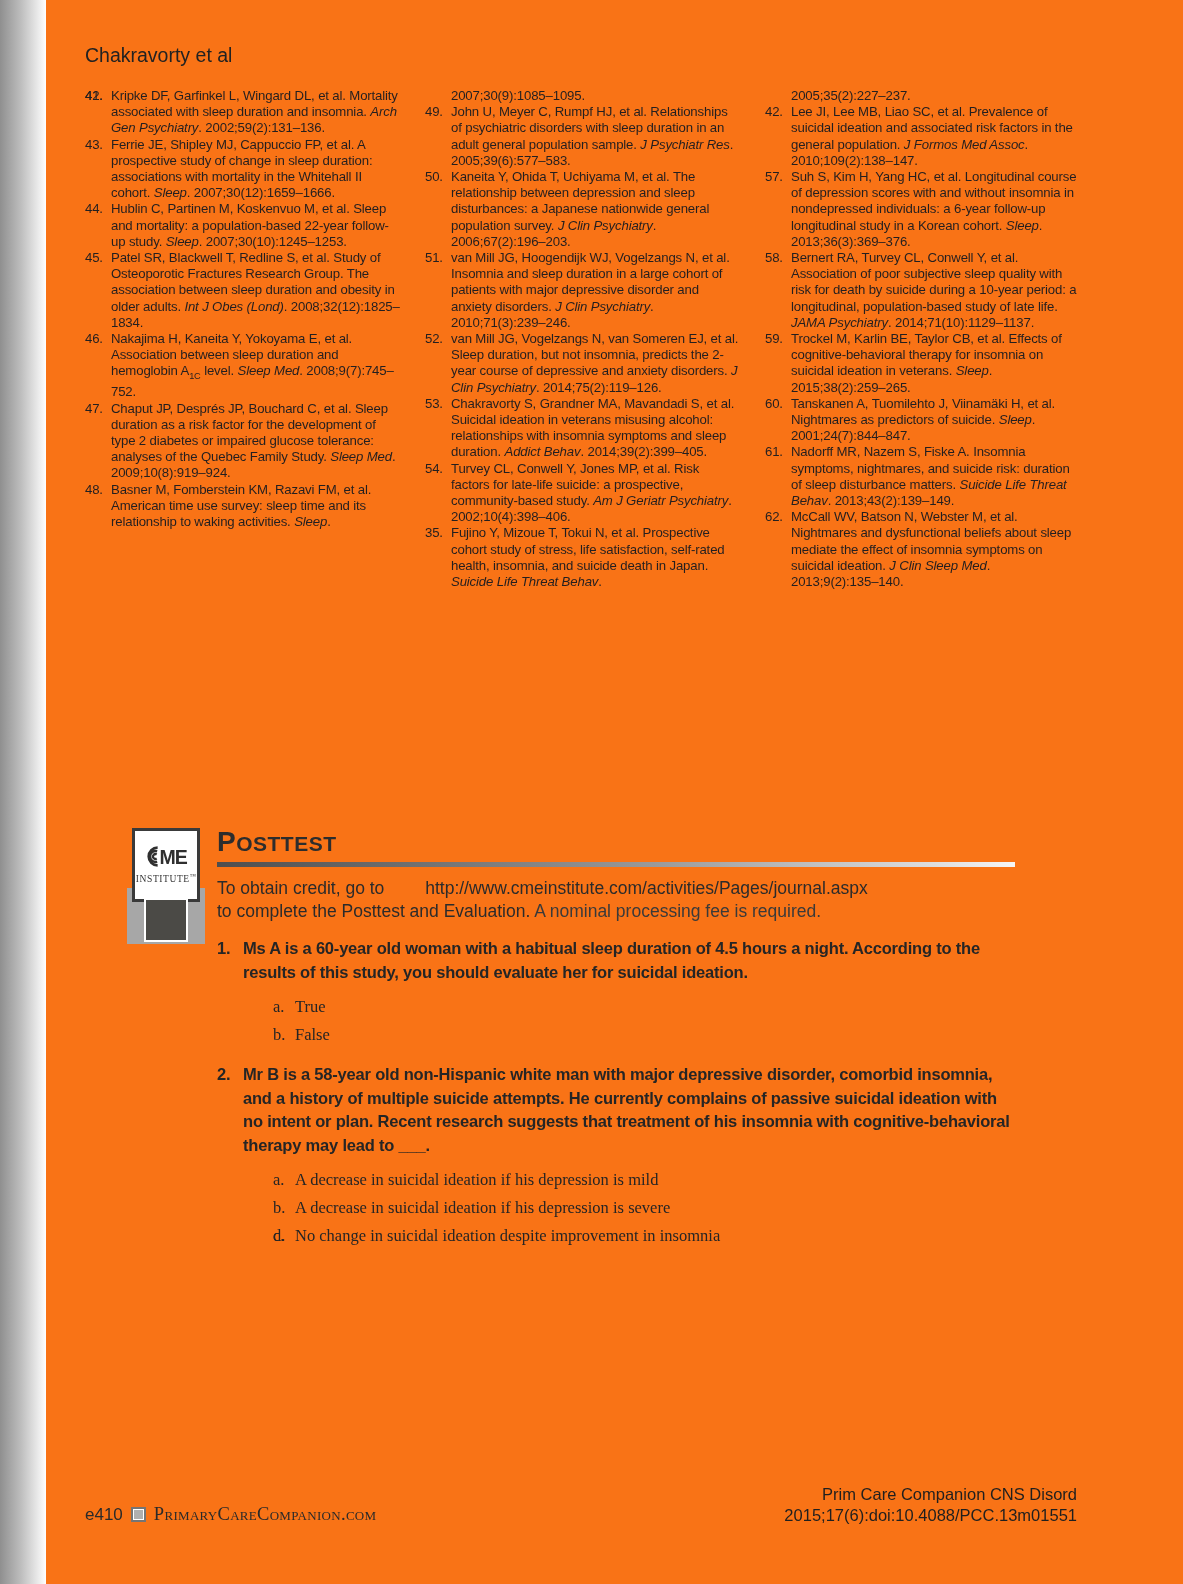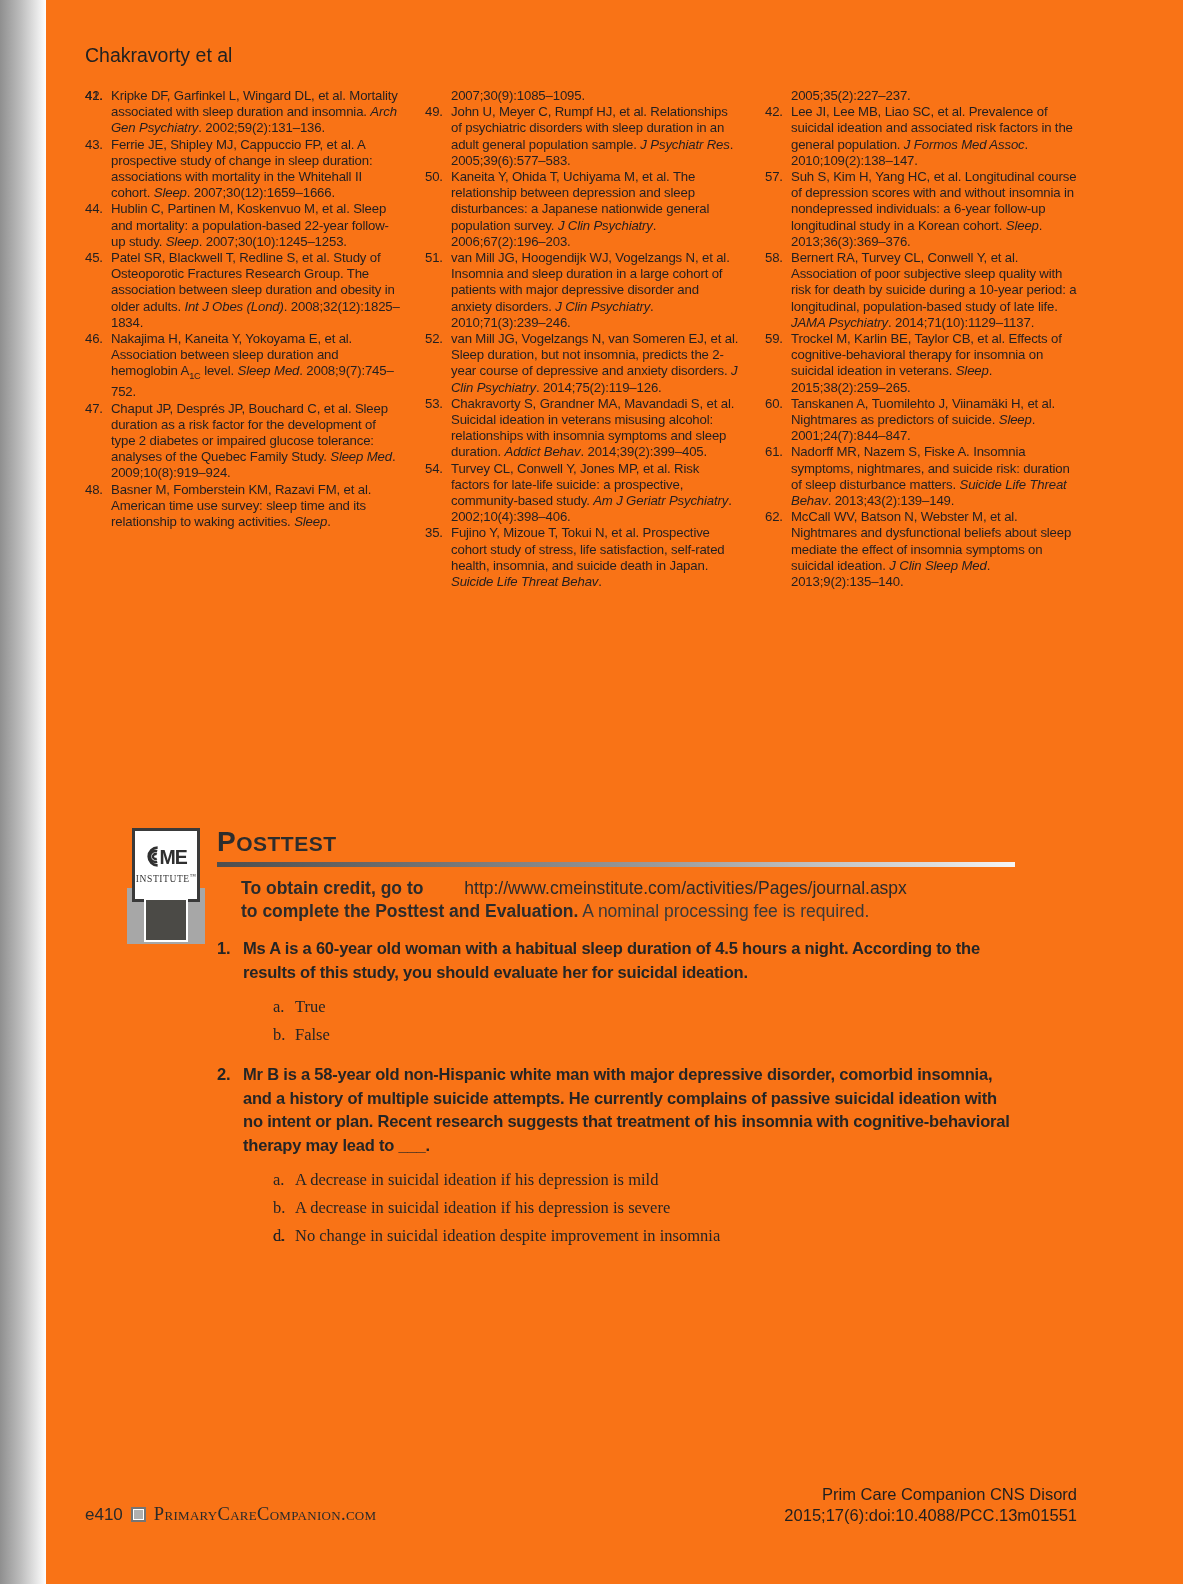--- a/index.html
+++ b/index.html
@@ -29,21 +29,21 @@
   .cme-inst .tm{font-size:6px;vertical-align:super;}
   .cme-square{position:absolute;left:17px;top:70px;width:40px;height:40px;background:#4b4a46;
         border:2px solid #ffffff;z-index:3;}
   .pt-content{flex:1;}
   .pt-title{margin:6px 0 0 0;font-size:21px;font-weight:bold;letter-spacing:0.5px;
         text-transform:uppercase;color:#2d2d2d;line-height:1;}
   .pt-title::first-letter{font-size:28px;}
   .pt-rule{height:5px;margin-top:6px;
         background:linear-gradient(90deg,#4e4e4e 0%,#9a9a9a 55%,#dedede 90%,#f6f6f6 100%);}
   .pt-instr{margin:10px 0 0 0;font-size:17.5px;line-height:23px;color:#2b2b2b;}
-  .pt-instr .b{font-weight:bold;margin-left:24px;}
+  .pt-instr .b{font-weight:normal;}
   .pt-instr .url{font-weight:normal;margin-left:36px;}
   .pt-instr .n{font-weight:normal;color:#3a3a3a;}
   .q{position:relative;padding-left:26px;font-weight:bold;font-size:16.5px;
         line-height:23.5px;letter-spacing:-0.2px;margin-top:14px;color:#252525;}
   .q-num{position:absolute;left:0;top:0;}
   .opts{margin:9px 0 0 30px;font-family:"Liberation Serif",serif;font-weight:normal;
         font-size:16.5px;letter-spacing:0;}
   .opt{position:relative;padding-left:22px;line-height:28px;}
   .opt-letter{position:absolute;left:0;top:0;}
   

